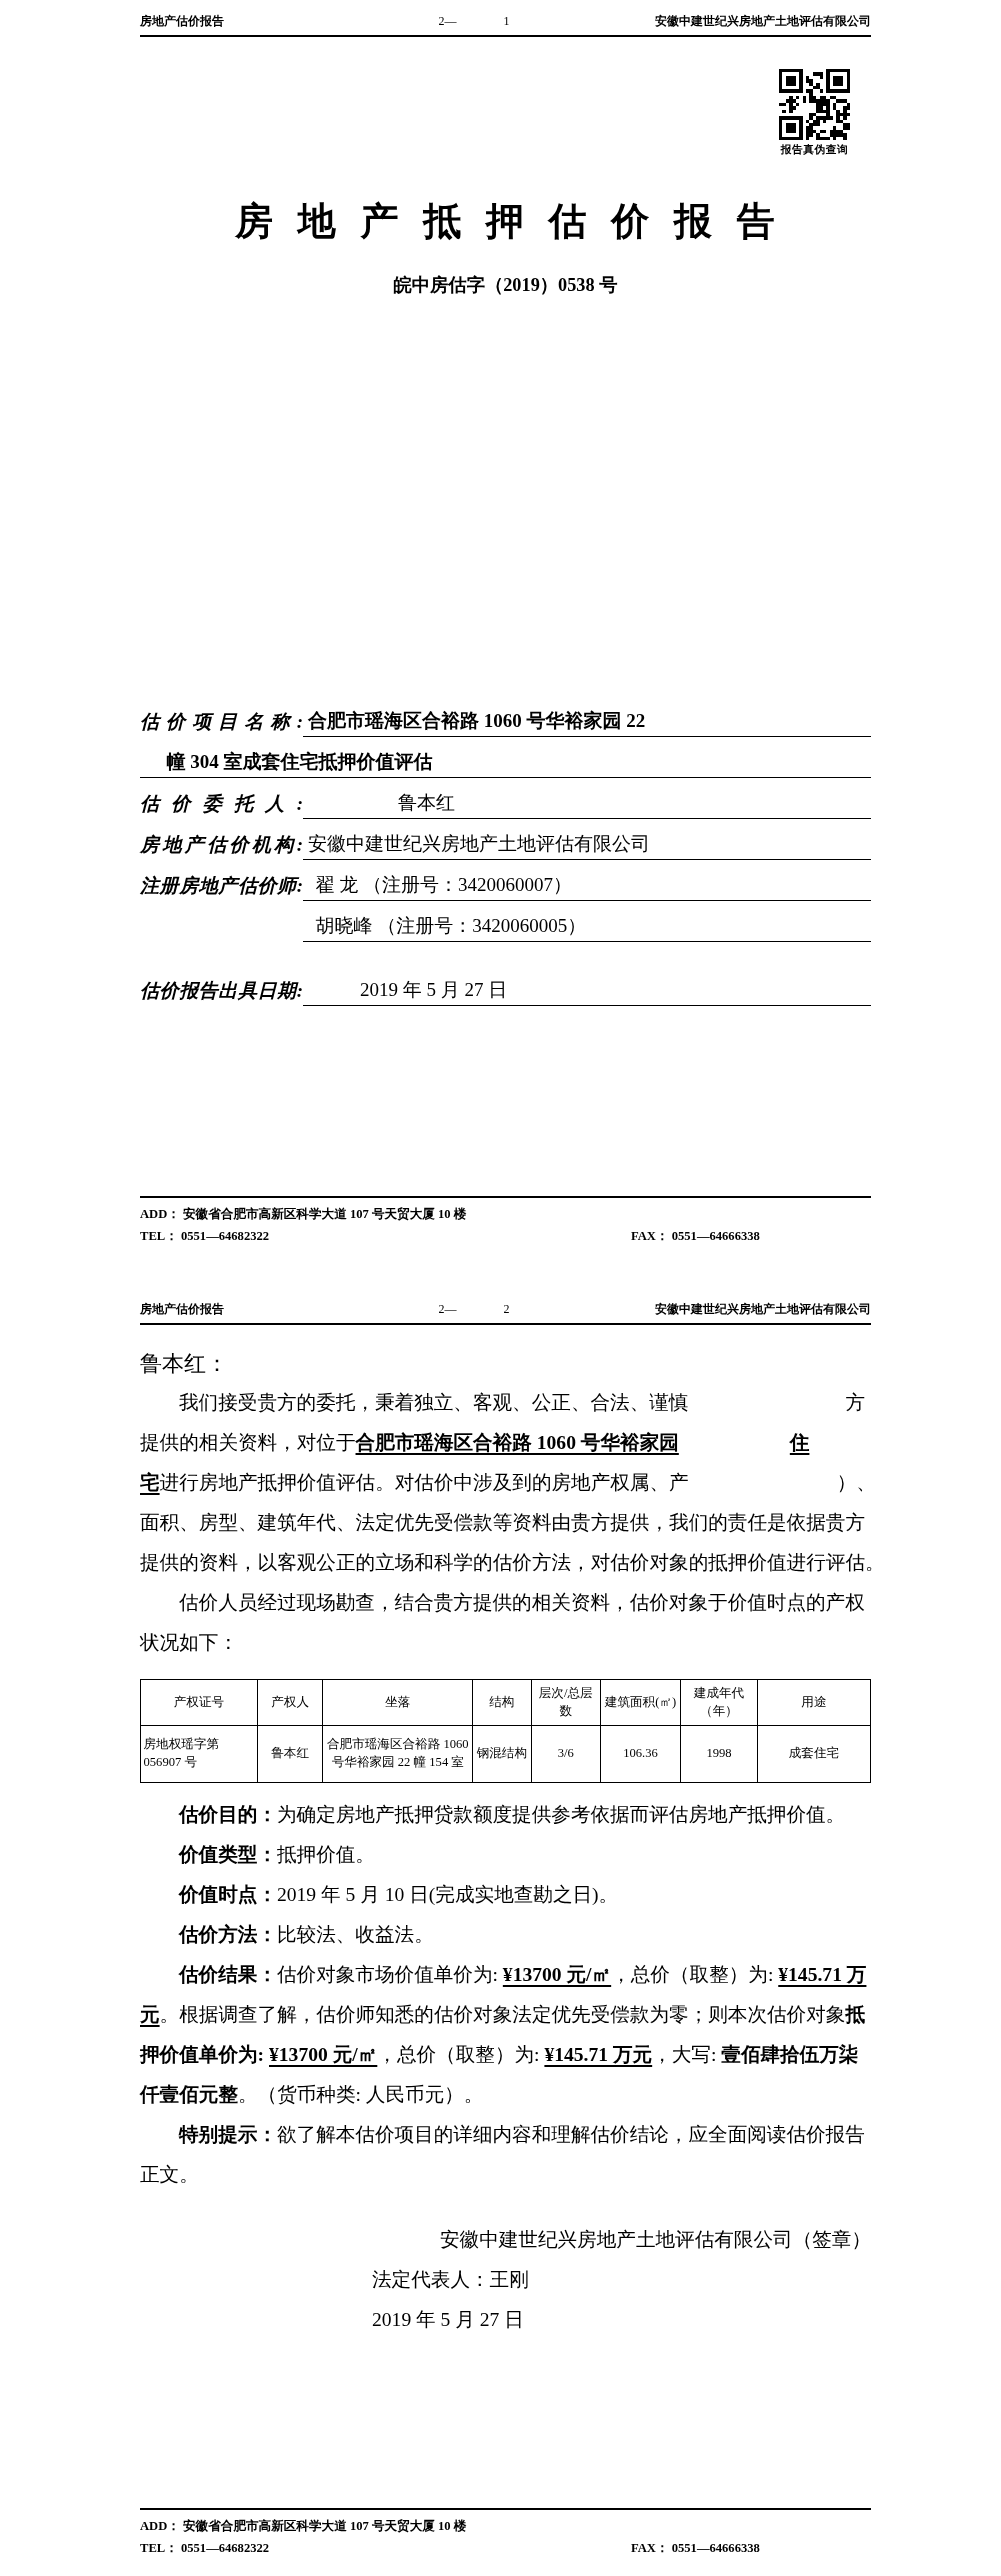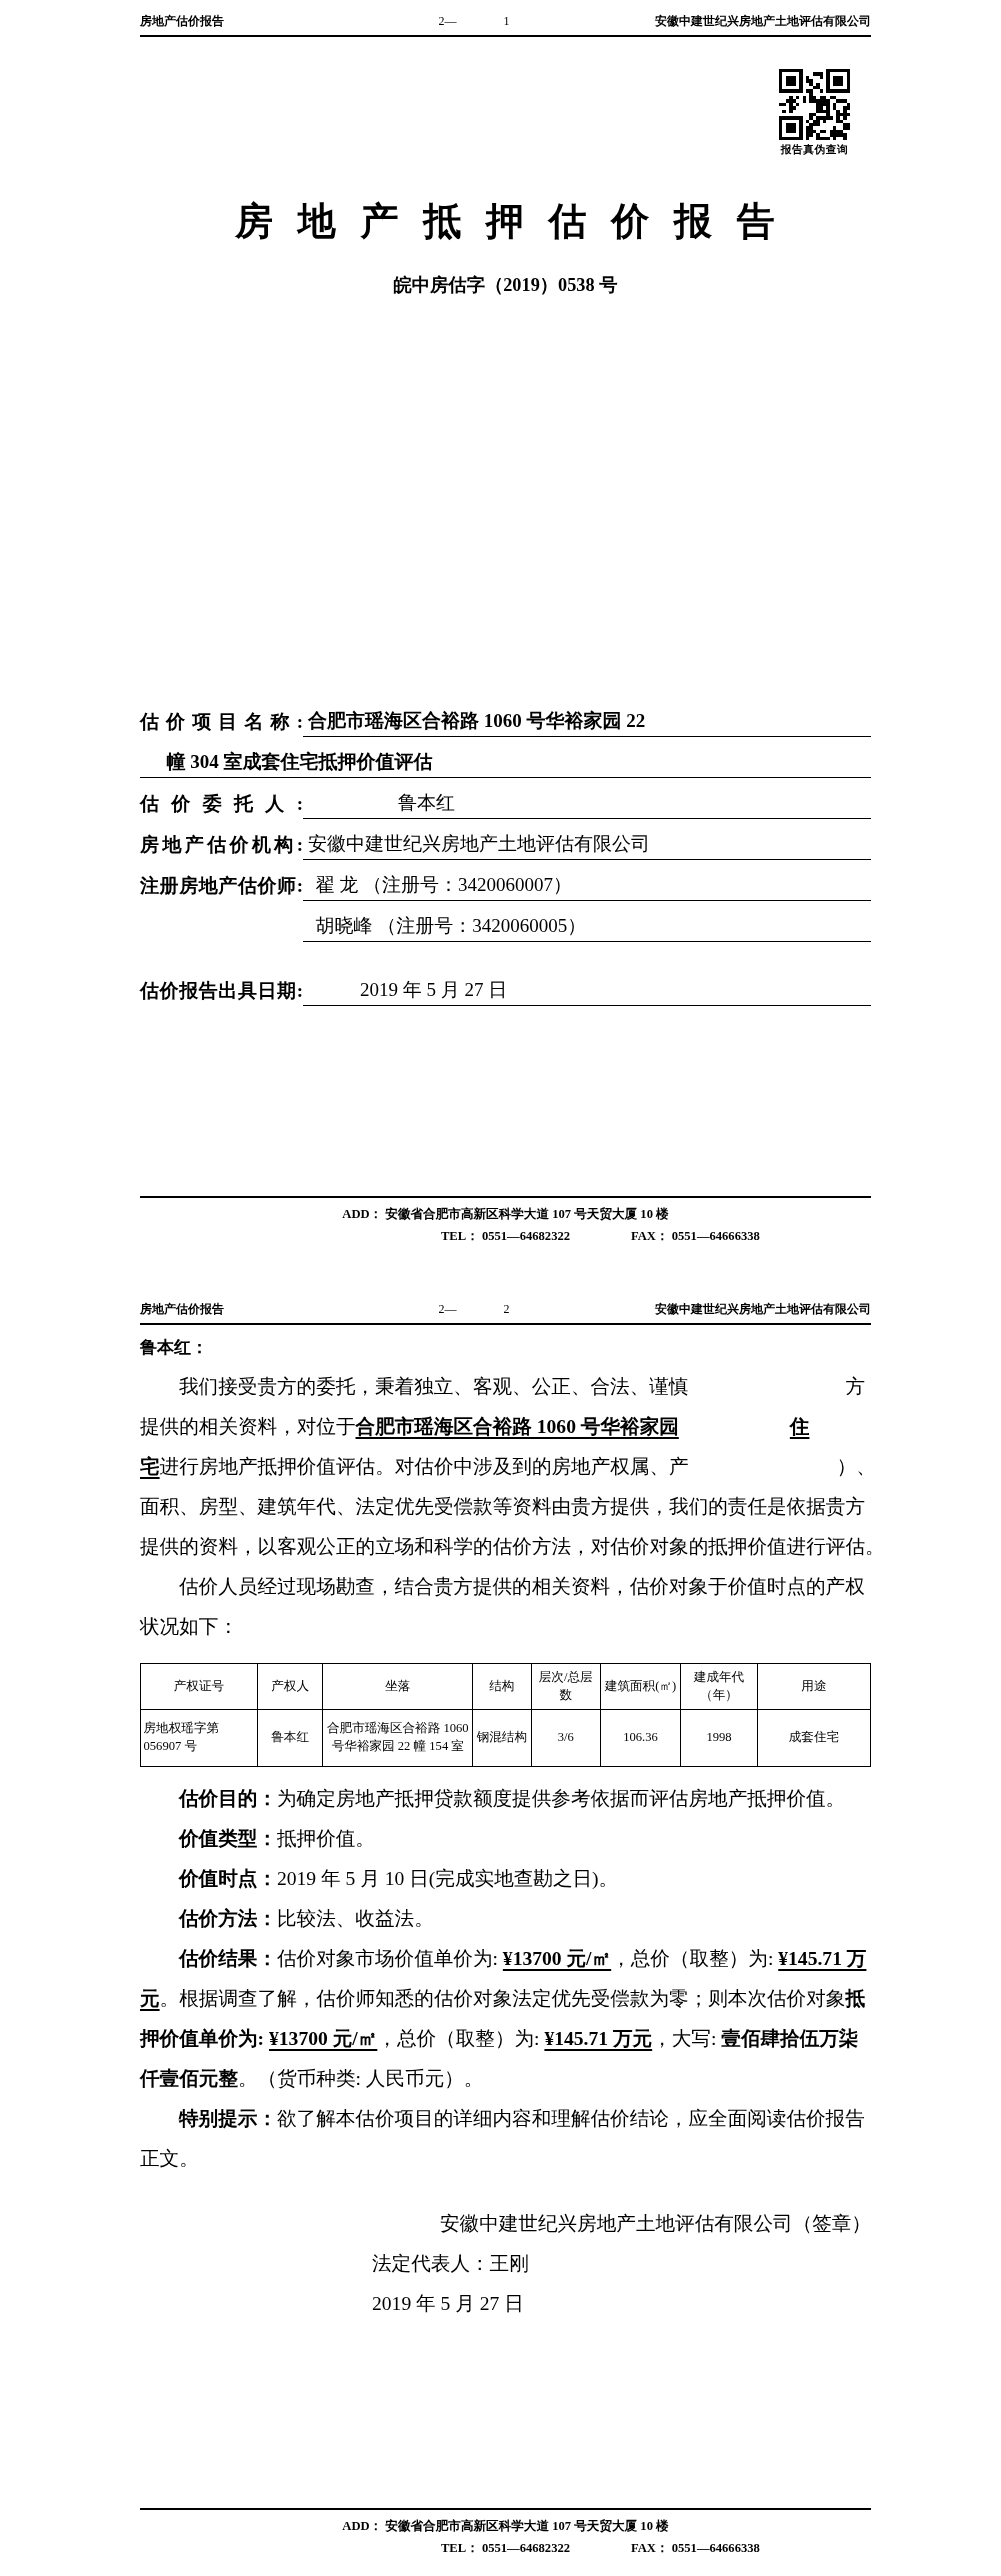--- a/index.html
+++ b/index.html
@@ -23,42 +23,42 @@
   .qr-code  { width:71px; height:71px; background:#fff; }
   .qr-code svg { width:71px; height:71px; shape-rendering:crispEdges; fill:#000; }
   .qr-label { margin-top:3.2px; font-size:10.7px; font-weight:bold; white-space:nowrap; letter-spacing:0.6px; }
 
   
   .main-title { margin-top:159px; text-align:center; font-size:38px; font-weight:bold; word-spacing:12.6px; letter-spacing:1.3px; white-space:nowrap; }
   .doc-number { margin-top:25px; text-align:center; font-size:18.3px; font-weight:bold; }
 
   .fields { margin-top:409px; }
   .field-row { display:flex; align-items:flex-end; margin-bottom:10px; }
-  .f-label  { flex:none; width:163px; font-size:19px; font-weight:bold; line-height:30px; text-align:justify; text-align-last:justify; }
+  .f-label  { flex:none; width:163px; font-size:19px; font-weight:bold; line-height:30px; text-align:justify; text-align-last:justify;font-style:italic; }
   .f-spacer { flex:none; width:163px; }
   .f-value  { flex:1; font-size:19px; line-height:30px; border-bottom:1.9px solid #000; white-space:nowrap; }
   .f-value.bold { font-weight:bold; }
   .pad8   { padding-left:5px; }
   .pad20  { padding-left:12.6px; }
   .pad42  { padding-left:26.5px; }
   .pad90  { padding-left:57px; }
   .pad150 { padding-left:95px; }
   .date-row { margin-top:33px; }
 
   
   .page-footer { position:absolute; left:140px; right:131px; font-size:12.6px; font-weight:bold; }
   .pf-1 { top:1196px; }
   .pf-2 { top:1220px; }
   .footer-rule { border-top:2.5px solid #000; margin-bottom:5px; }
-  .footer-line { line-height:22px; position:relative; white-space:nowrap;text-align:center; }
+  .footer-line { line-height:22px; position:relative; white-space:nowrap; }
   .fax { position:absolute; left:491px; top:0; }
 
   
   .letter-title { margin-top:7.6px; text-align:center; font-size:21.5px; font-weight:bold; word-spacing:19px; white-space:nowrap; }
-  .salutation { margin-top:4px; font-size:17px; font-weight:bold; line-height:38px; }
+  .salutation { margin-top:20px; font-size:22px; font-weight:normal; line-height:38px; }
   .pline { font-size:19.6px; line-height:40px; white-space:nowrap; }
   .pline.indent { text-indent:39px; }
   .gap { display:inline-block; }
   .g1 { width:157px; } .g2 { width:111px; } .g3 { width:148px; }
   .b  { font-weight:bold;text-align:right; }
   .bu { font-weight:bold; text-decoration:underline; text-underline-offset:4.4px; text-decoration-thickness:1.6px; }
   .para { font-size:19.6px; line-height:40px; text-indent:39px; }
   .items { margin-top:12.6px; }
 
   

